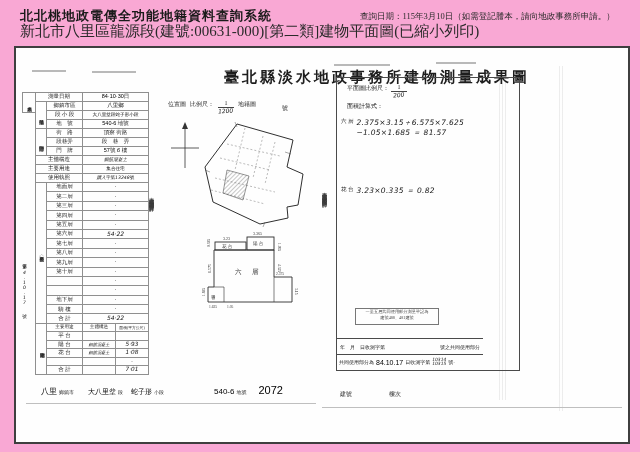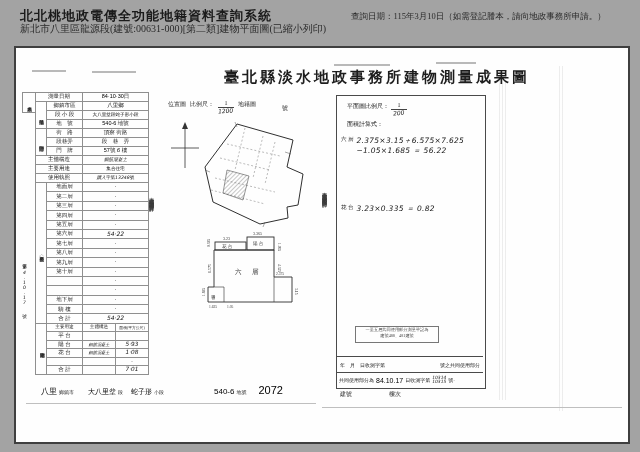--- a/index.html
+++ b/index.html
@@ -1,21 +1,21 @@
 <!DOCTYPE html>
 <html><head>
 <meta charset="utf-8">
 <style>
   html,body{margin:0;padding:0;background:#ffffff;}
-  #page{position:relative;width:640px;height:452px;background:#a3a3a3;overflow:hidden;
+  #page{position:relative;width:640px;height:452px;background:#f9a8d4;overflow:hidden;
         font-family:"Liberation Serif",serif;color:#222;}
   .abs{position:absolute;}
   .hd1{left:20px;top:7px;font-size:13px;font-weight:700;letter-spacing:1px;color:#1b1b1b;}
-  .hdDate{left:351px;top:11px;font-size:8.5px;color:#2a2a2a;}
-  .hd2{left:20px;top:22px;font-size:10px;color:#2a2a2a;}
+  .hdDate{left:360px;top:11px;font-size:8.5px;color:#2a2a2a;}
+  .hd2{left:20px;top:22px;font-size:15px;color:#2a2a2a;}
   #doc{position:absolute;left:14px;top:46px;width:612px;height:394px;border:2px solid #3f3f3f;background:#fefefe;}
   .docTitle{left:208px;top:20px;font-size:15px;font-weight:700;letter-spacing:3px;color:#1d1d1d;white-space:nowrap;}
   .stamp{font-weight:400;color:#000;font-family:"Liberation Sans",sans-serif;}
   .hw{font-style:italic;color:#161616;font-family:"DejaVu Sans",sans-serif;}
   .vtx{writing-mode:vertical-rl;text-orientation:upright;}
   
   table.info{position:absolute;left:19px;top:44px;width:113px;border-collapse:collapse;table-layout:fixed;
              font-size:5.5px;line-height:1;color:#252525;}
   .info td,.info th{border:1px solid #8f8f8f;padding:0;text-align:center;font-weight:400;overflow:hidden;white-space:nowrap;}
   .info th{font-weight:400;}
@@ -27,21 +27,21 @@
   
   .receipt{left:2px;top:212px;width:13px;height:86px;font-size:4.6px;display:flex;justify-content:center;}
   
   .note{font-size:5.2px;color:#3a3a3a;letter-spacing:0.5px;}
   
   .mapHead{left:152px;top:52px;font-size:6px;color:#2c2c2c;white-space:nowrap;display:flex;align-items:flex-start;gap:4px;}
   .frac{display:inline-flex;flex-direction:column;align-items:center;line-height:1;vertical-align:middle;}
   .frac .bar{width:16px;border-top:1px solid #444;margin:1px 0 0 0;height:0;}
   svg text{font-family:"Liberation Serif",serif;fill:#333;}
   
-  .calcbox{left:320px;top:47px;width:148px;height:292px;border:1.2px solid #4a4a4a;}
+  .calcbox{left:320px;top:29px;width:148px;height:292px;border:1.2px solid #4a4a4a;padding-left:34px;}
   .scaleRow{left:10px;top:6px;font-size:6px;white-space:nowrap;display:flex;gap:2px;align-items:flex-start;}
   .calcLabel{left:10px;top:24px;font-size:6px;}
   .entry{left:4px;font-size:5.5px;display:flex;gap:3px;align-items:flex-start;white-space:nowrap;}
   .formula{font-size:7.5px;letter-spacing:0.3px;}
   .stampBox{left:18px;top:230px;width:82px;height:15px;border:1px solid #777;font-size:4.2px;line-height:1.5;
             text-align:center;color:#444;}
   .rowA{left:0px;top:260px;width:146px;height:16px;border-top:1px solid #4a4a4a;font-size:5px;
         display:flex;justify-content:space-between;align-items:center;padding:0 3px;box-sizing:border-box;}
   .rowB{left:0px;top:276px;width:146px;height:15px;border-top:1px solid #4a4a4a;font-size:5px;
         display:flex;align-items:center;gap:2px;padding:0 2px;box-sizing:border-box;white-space:nowrap;}
@@ -325,21 +325,21 @@
           <span class="bar"></span>
           <span class="hw" style="transform:rotate(-4deg);">200</span>
         </span>
       </div>
       <div class="abs calcLabel">面積計算式：</div>
 
       <div class="abs entry" style="top:40px;">
         <span>六 層</span>
         <span class="hw formula">
           <span>2.375×3.15＋6.575×7.625</span><br>
-          <span>−1.05×1.685 ＝ 56.22</span>
+          <span>−1.05×1.685 ＝ 81.57</span>
         </span>
       </div>
       <div class="abs entry" style="top:108px;">
         <span>花 台</span>
         <span class="hw formula">
           <span>3.23×0.335 ＝ 0.82</span>
         </span>
       </div>
 
       <div class="abs stampBox">

